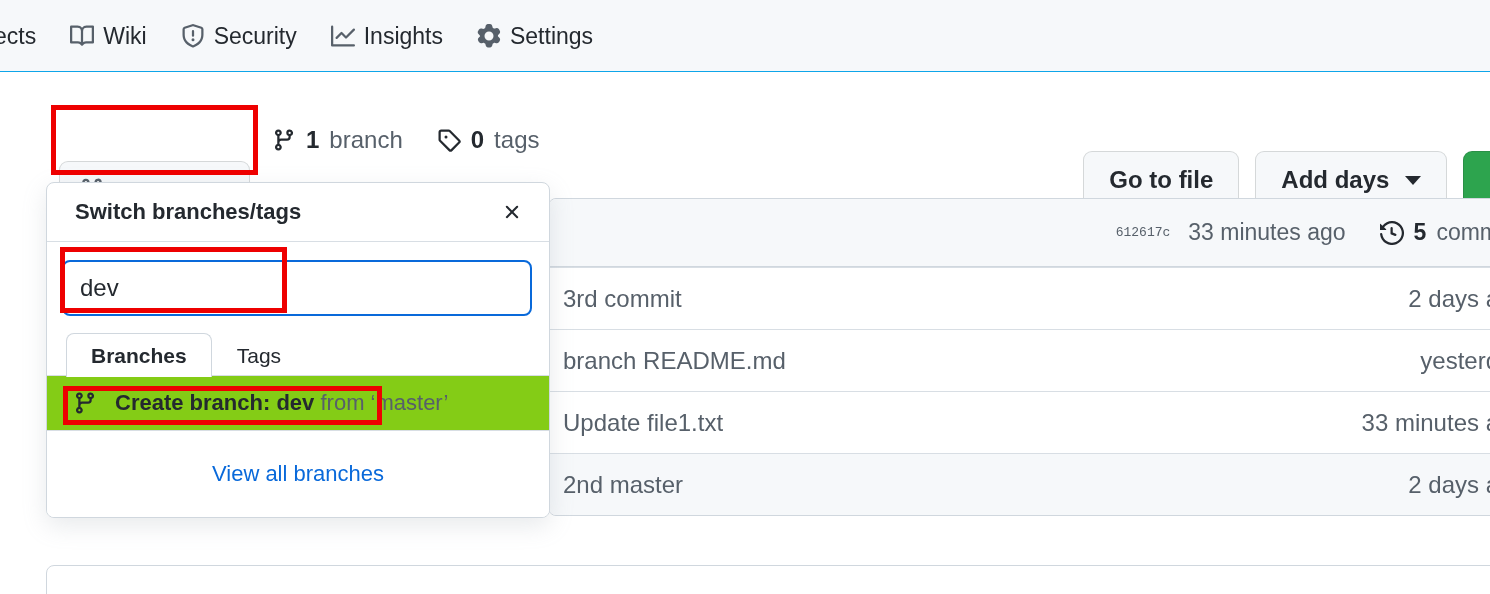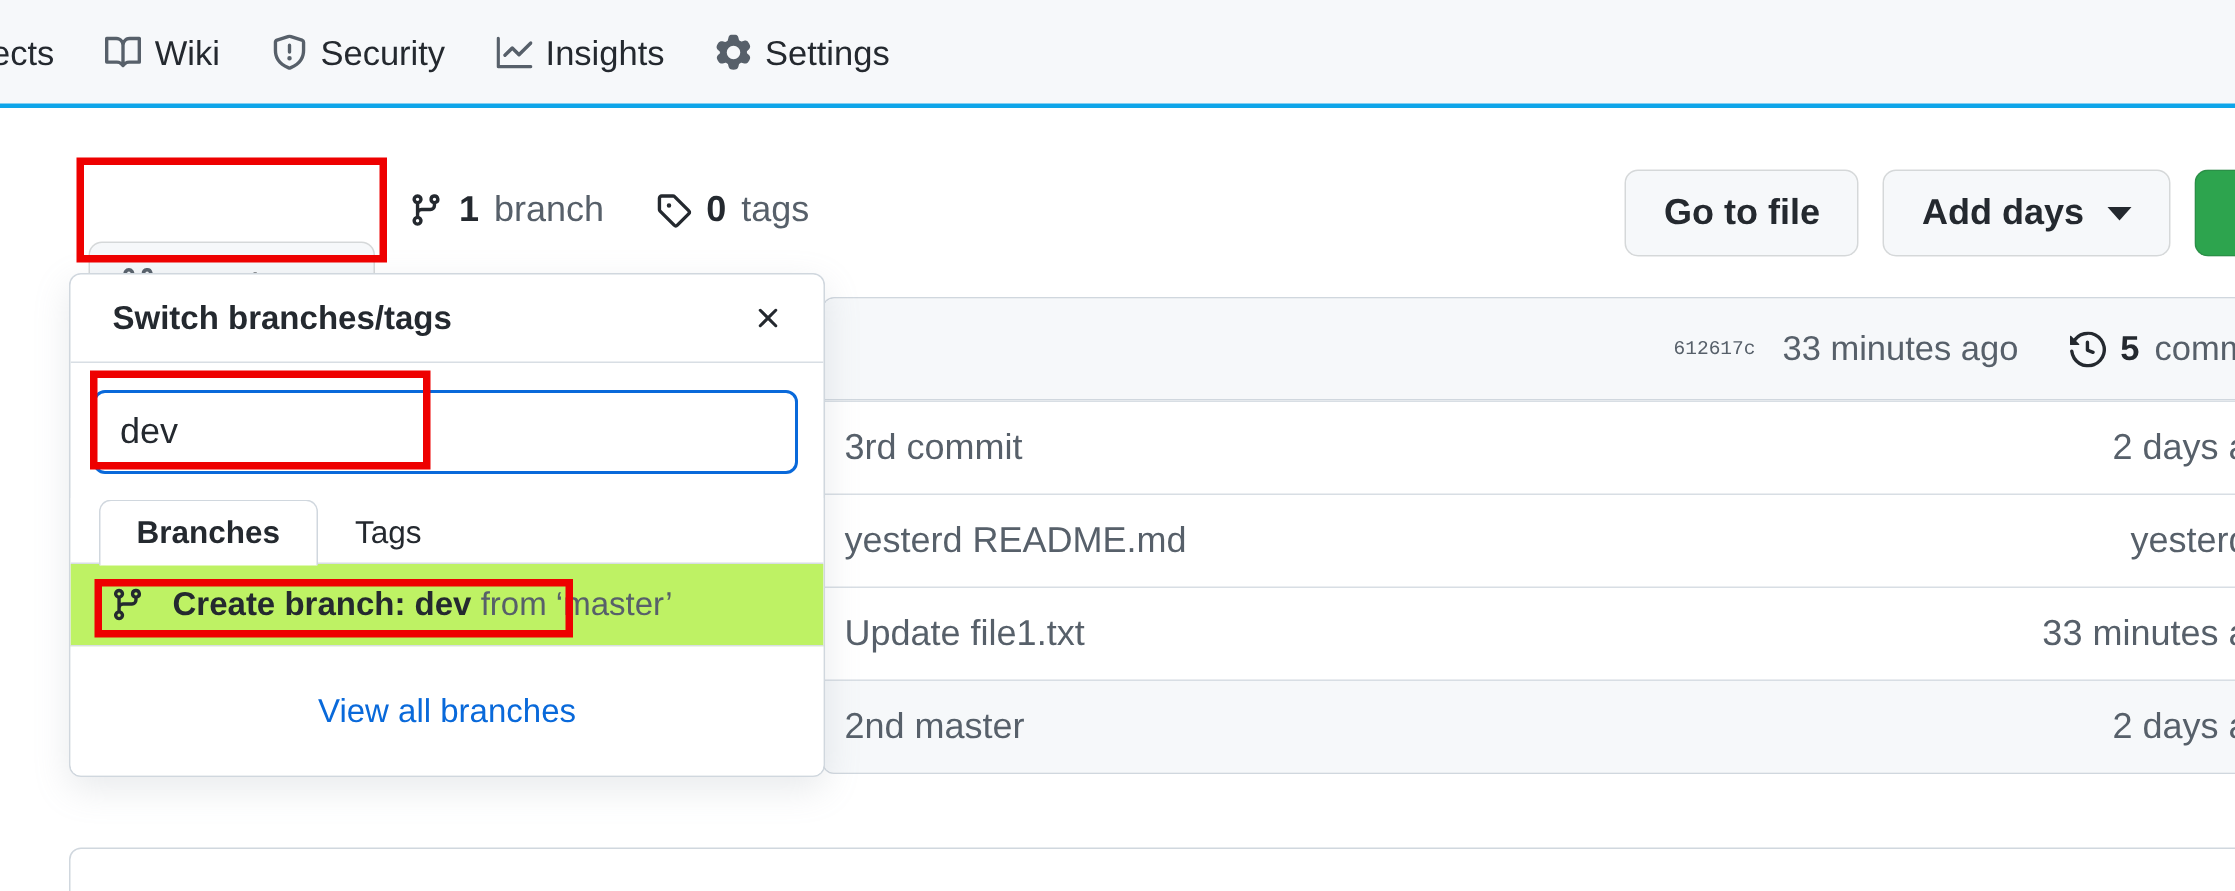--- a/index.html
+++ b/index.html
@@ -11,21 +11,21 @@
     font-family: "Liberation Sans", sans-serif;
     -webkit-font-smoothing: antialiased;
   }
 
   #root { position: relative; width: 1490px; height: 594px; background:#fff; }
 
   
   .repo-nav {
     position: absolute; left: 0; top: 0; width: 1490px; height: 72px;
     background: #f6f8fa;
-    border-bottom: 3px solid #0ea5e9;
+    border-bottom: 1px solid #0ea5e9;
     display: flex; align-items: center;
     padding-left: 0;
   }
   .nav-item {
     display: flex; align-items: center; gap: 9px;
     height: 48px; padding: 0 17px;
     color: #24292f; font-size: 23px; line-height: 1;
     cursor: pointer; white-space: nowrap;
   }
   .nav-item:first-child { padding-left: 0; margin-left: -6px; }
@@ -56,21 +56,21 @@
   .meta-counts { position: absolute; left: 272px; top: 126px; display:flex; align-items:center; gap: 34px; }
   .meta-item { display:flex; align-items:center; gap: 10px; font-size: 24px; color:#57606a; cursor:pointer; }
   .meta-item .mi-num { color:#24292f; font-weight: bold; }
   .meta-item .mi-icon { color:#24292f; display:flex; }
 
   .right-btns { position: absolute; right: 0; top: 113px; display:flex; align-items:center; gap: 16px; }
   .btn {
     height: 58px; display:flex; align-items:center; gap:12px;
     padding: 0 25px;
     background:#f6f8fa; border:1px solid rgba(27,31,36,0.15); border-radius:9px;
-    font-size: 24px; font-weight:bold; color:#24292f; cursor:pointer; white-space:nowrap;
+    font-size: 24px; font-weight:bold; color:#24292f; cursor:pointer; white-space:nowrap;margin-top:38px;
   }
   .btn-green {
     background:#2da44e; border-color: rgba(27,31,36,0.15);
     color:#ffffff; padding: 0 25px; margin-right: -72px;
   }
 
   
   .file-table {
     position: absolute; left: 548px; top: 198px; right: -10px;
     border: 1px solid #d0d7de; border-radius: 8px;
@@ -136,21 +136,21 @@
     border: 1px solid transparent; border-bottom:none;
     border-top-left-radius:8px; border-top-right-radius:8px;
     cursor:pointer; position: relative; top: 1px;
   }
   .dd-tab.active { background:#fff; border-color:#d0d7de; }
   .dd-tab.inactive { color:#24292f; font-weight:normal; }
   .dd-tabs-rule { height: 1px; background:#d8dee4; margin-top:-1px; }
   .dd-result {
     height: 55px; display:flex; align-items:center; gap: 18px;
     padding: 0 0 0 26px;
-    background:#bef264;
+    background:#84cc16;
     border-bottom: 1px solid #d8dee4;
     cursor:pointer;
   }
   .dd-result .res-icon { color:#24292f; display:flex; }
   .dd-result .res-text { font-size: 22px; color:#57606a; }
   .dd-result .res-text b { color:#24292f; }
   .dd-footer {
     height: 86px; display:flex; align-items:center; justify-content:center;
     background:#fff;
   }
@@ -273,21 +273,21 @@
           <span>comm</span>
         </span>
       </div>
     </div>
 
     <div class="ft-row">
       <span class="ft-msg">3rd commit</span>
       <span class="ft-age">2 days a</span>
     </div>
     <div class="ft-row">
-      <span class="ft-msg">yesterd README.md</span>
+      <span class="ft-msg">branch README.md</span>
       <span class="ft-age">yesterd</span>
     </div>
     <div class="ft-row">
       <span class="ft-msg">Update file1.txt</span>
       <span class="ft-age">33 minutes a</span>
     </div>
     <div class="ft-row alt">
       <span class="ft-msg">2nd master</span>
       <span class="ft-age">2 days a</span>
     </div>

